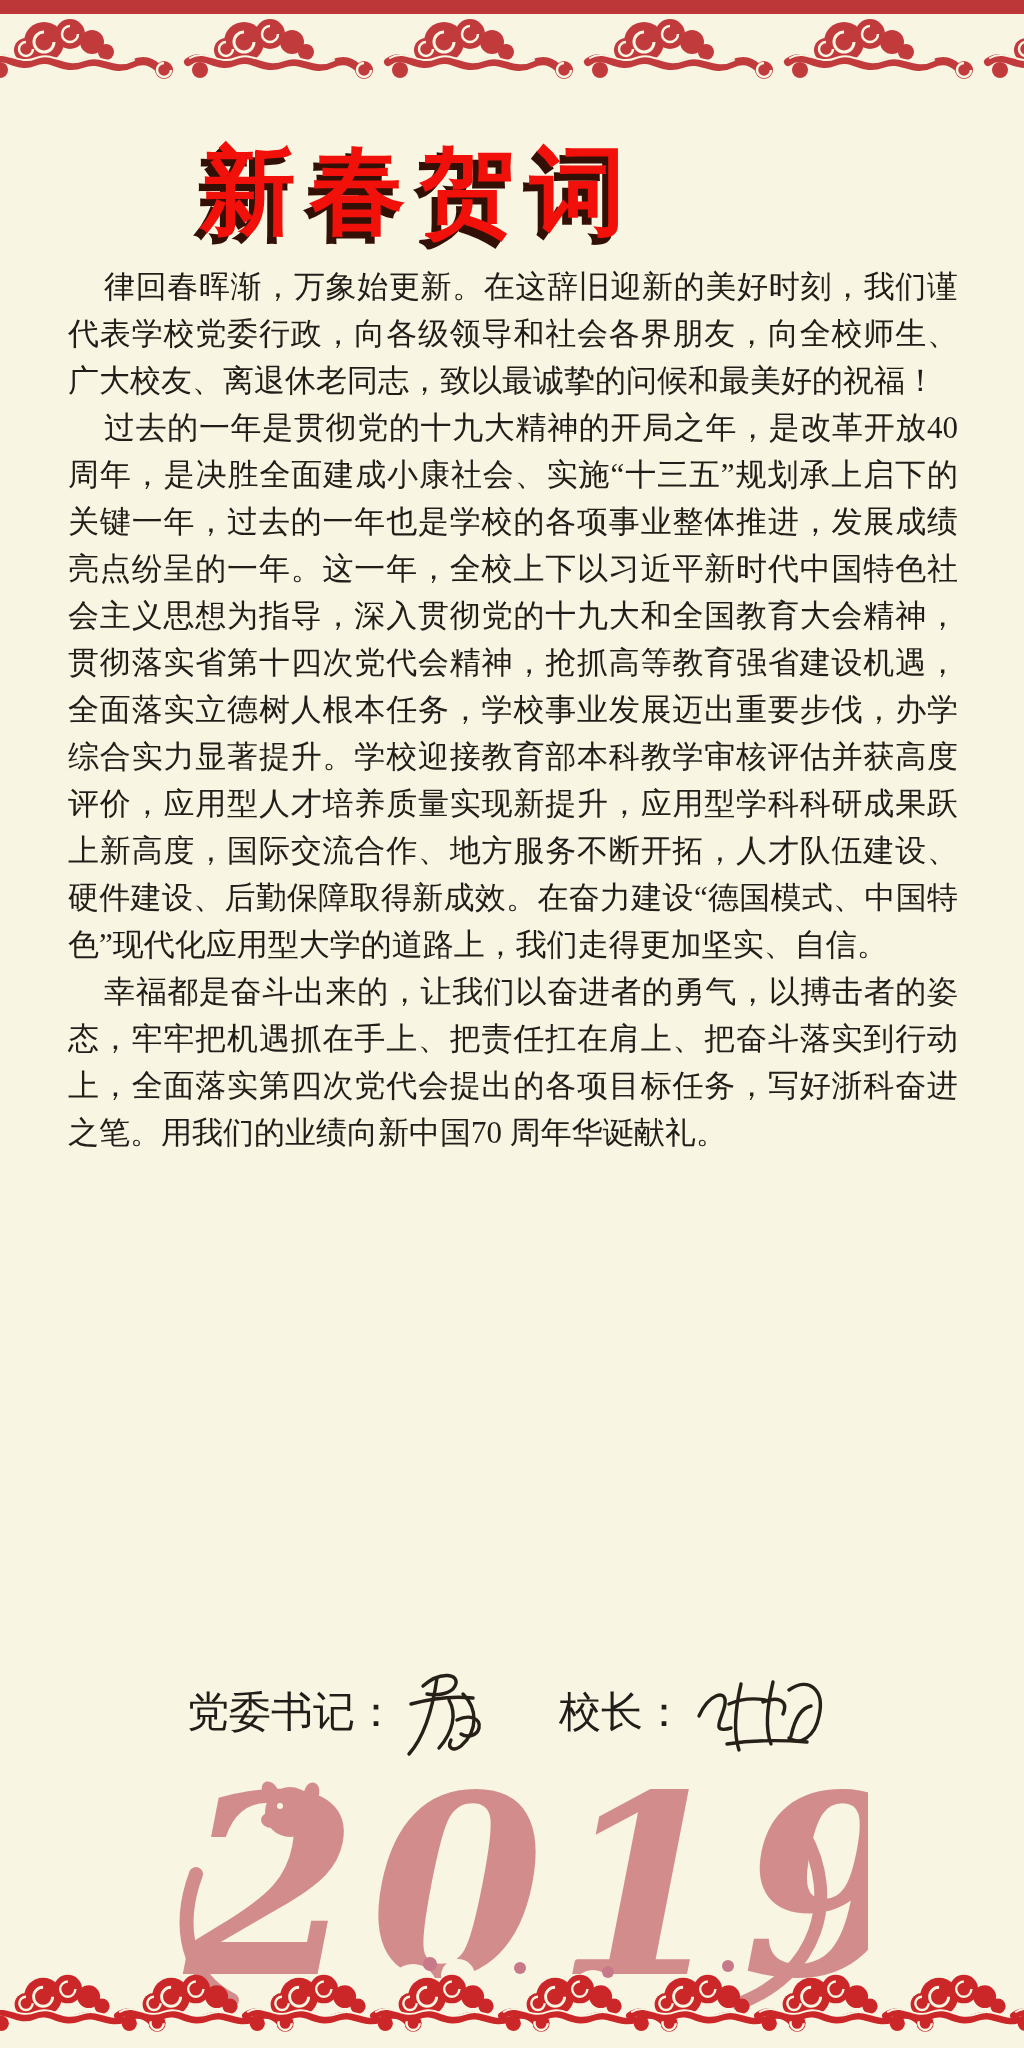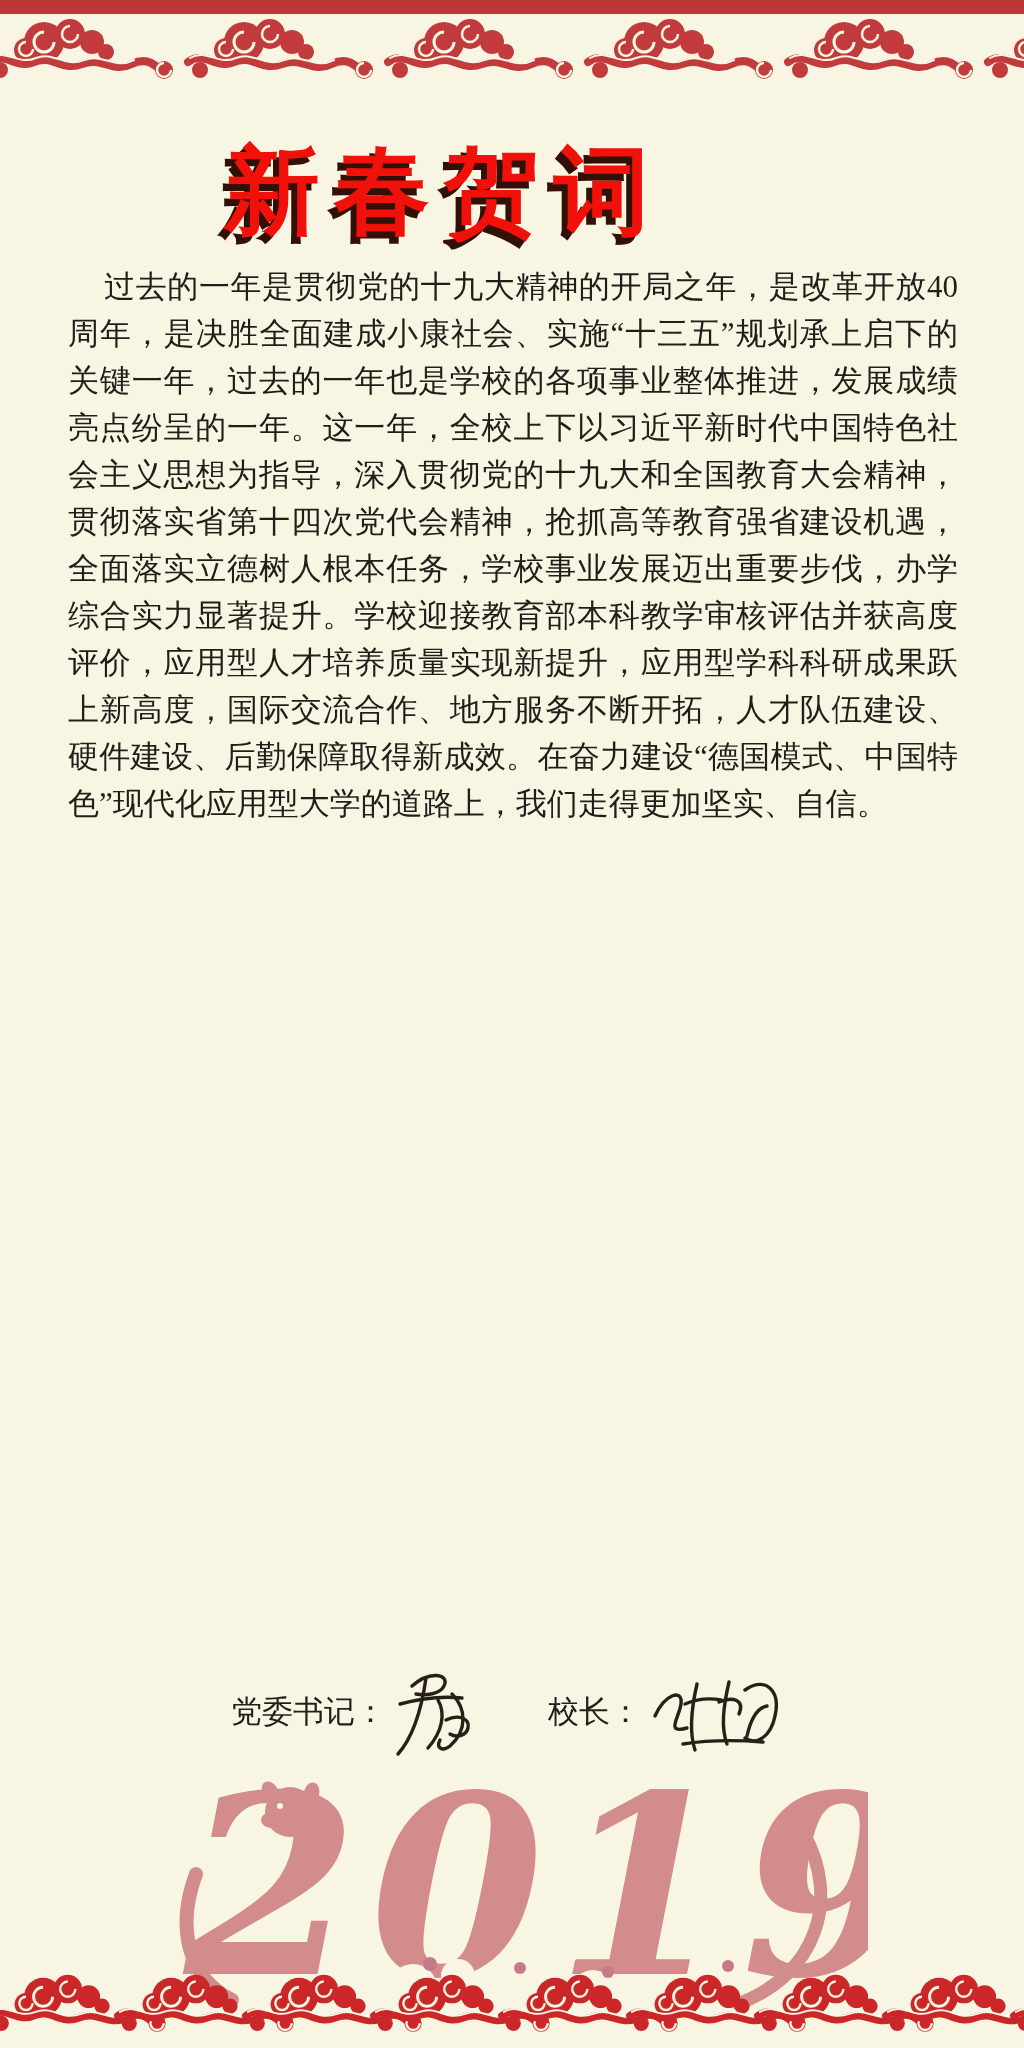--- a/index.html
+++ b/index.html
@@ -12,33 +12,32 @@
   .cloud-band{position:absolute;left:0;width:1024px;display:block;}
   .cloud-band.top{top:14px;height:66px;color:#c23b3c;}
   .cloud-band.bottom{top:1958px;height:90px;color:#cb2728;}
   .page-title{
     position:absolute;top:128px;left:0;width:840px;
     text-align:center;font-size:96px;font-weight:900;
     color:#f2100a;letter-spacing:14px;
     font-family:"Liberation Serif","DejaVu Serif",serif;
     text-shadow:-6px 7px 0 #321006;
     white-space:nowrap;
-    margin-left:24px;
   }
   .greeting-body{
     position:absolute;top:263px;left:68px;width:890px;
     font-size:31px;line-height:47px;color:#211d18;
     text-align:justify;
   }
   .greeting-body p{margin:0;text-indent:36px;}
   .signature-row{
     position:absolute;top:1652px;left:0;width:1024px;height:120px;
     display:flex;align-items:center;justify-content:center;
   }
-  .sig-label{font-size:31px;color:#211d18;white-space:nowrap;}
+  .sig-label{font-size:42px;color:#211d18;white-space:nowrap;}
   .sig-graphic{display:block;}
   .sig-gap{width:44px;}
   .year-graphic{position:absolute;top:1778px;left:168px;display:block;}
   svg{display:block;}
 </style>
 </head>
 <body>
 
 <div class="page">
 
@@ -69,21 +68,23 @@
     <use href="#cloud-cluster" transform="translate(186,2)"></use>
     <use href="#cloud-cluster" transform="translate(386,2)"></use>
     <use href="#cloud-cluster" transform="translate(586,2)"></use>
     <use href="#cloud-cluster" transform="translate(786,2)"></use>
     <use href="#cloud-cluster" transform="translate(986,2)"></use>
   </svg>
 
   <div class="page-title">新春贺词</div>
 
   <div class="greeting-body">
+      <p>律回春晖渐，万象始更新。在这辞旧迎新的美好时刻，我们谨代表学校党委行政，向各级领导和社会各界朋友，向全校师生、广大校友、离退休老同志，致以最诚挚的问候和最美好的祝福！</p>
       <p>过去的一年是贯彻党的十九大精神的开局之年，是改革开放40周年，是决胜全面建成小康社会、实施“十三五”规划承上启下的关键一年，过去的一年也是学校的各项事业整体推进，发展成绩亮点纷呈的一年。这一年，全校上下以习近平新时代中国特色社会主义思想为指导，深入贯彻党的十九大和全国教育大会精神，贯彻落实省第十四次党代会精神，抢抓高等教育强省建设机遇，全面落实立德树人根本任务，学校事业发展迈出重要步伐，办学综合实力显著提升。学校迎接教育部本科教学审核评估并获高度评价，应用型人才培养质量实现新提升，应用型学科科研成果跃上新高度，国际交流合作、地方服务不断开拓，人才队伍建设、硬件建设、后勤保障取得新成效。在奋力建设“德国模式、中国特色”现代化应用型大学的道路上，我们走得更加坚实、自信。</p>
+      <p>幸福都是奋斗出来的，让我们以奋进者的勇气，以搏击者的姿态，牢牢把机遇抓在手上、把责任扛在肩上、把奋斗落实到行动上，全面落实第四次党代会提出的各项目标任务，写好浙科奋进之笔。用我们的业绩向新中国70 周年华诞献礼。</p>
     </div>
 
   <div class="signature-row">
     <span class="sig-label">党委书记：</span>
     <svg class="sig-graphic" width="118" height="104" viewBox="0 0 118 104">
       <g fill="none" stroke="#262018" stroke-width="3.4" stroke-linecap="round">
         <path d="M26,26 C44,10 64,14 58,26 C54,34 40,36 30,34"></path>
         <path d="M14,44 C36,38 58,36 76,38"></path>
         <path d="M40,18 C36,46 28,76 12,94"></path>
         <path d="M52,40 C60,54 56,72 42,88"></path>

